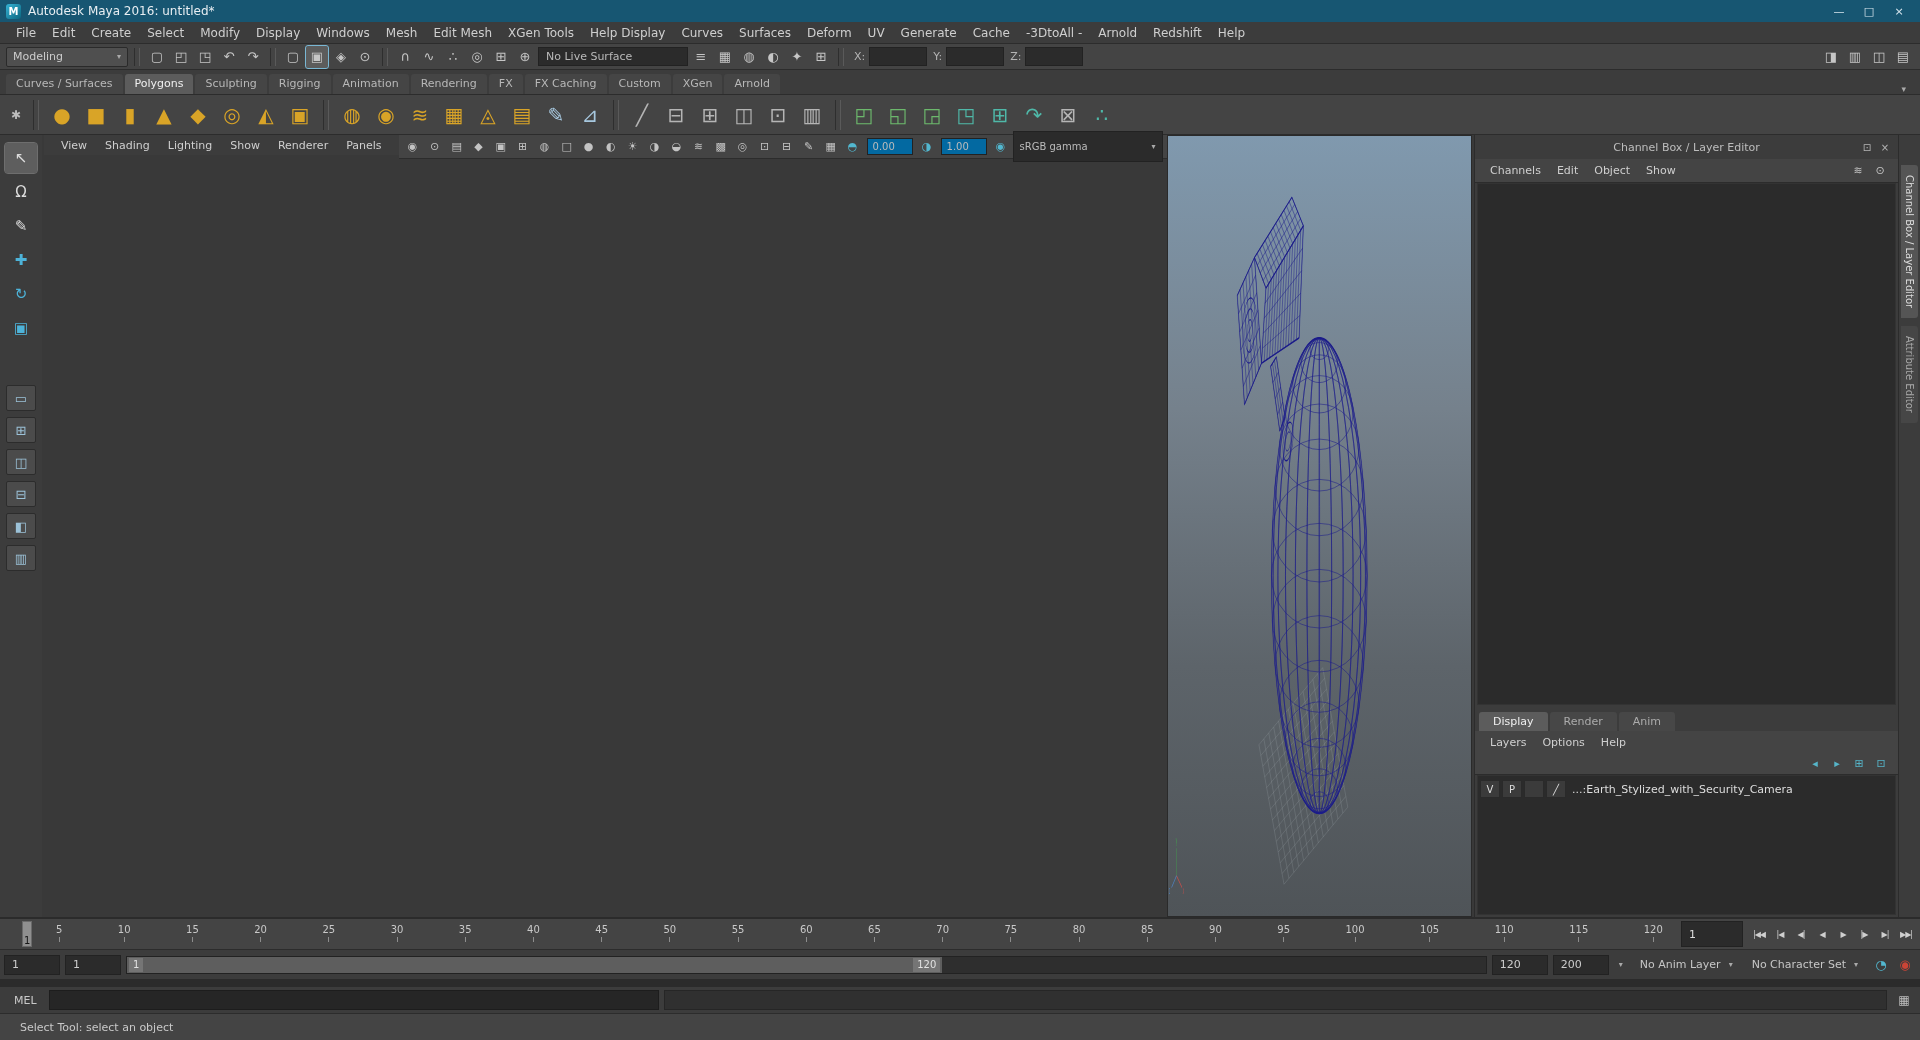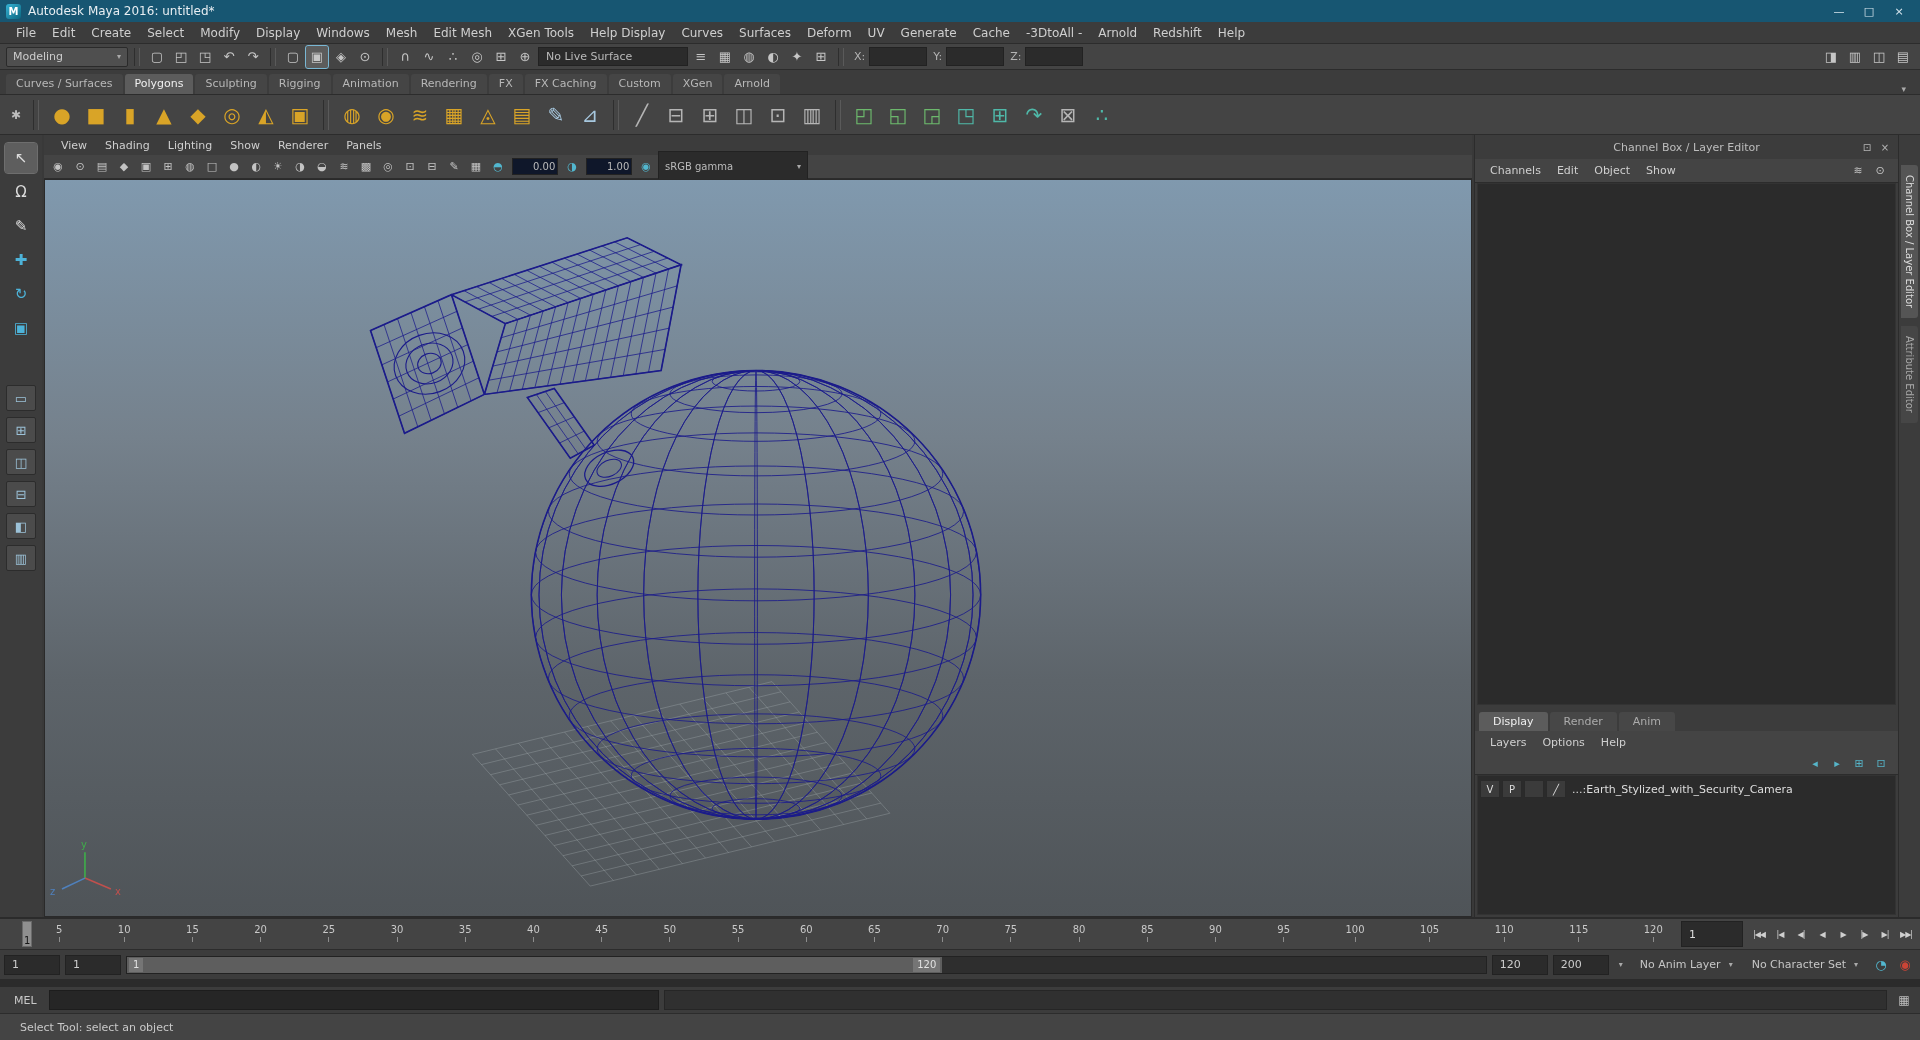--- a/index.html
+++ b/index.html
@@ -56,27 +56,27 @@
   
   .main{flex:1;display:flex;min-height:0}
   .toolbox{width:42px;background:#3c3c3c;display:flex;flex-direction:column;align-items:center;padding-top:8px;gap:4px;flex:none}
   .tool-btn{width:32px;height:30px;display:flex;align-items:center;justify-content:center;font-size:15px;color:#dcdcdc;border-radius:3px}
   .tool-btn.active{background:#5e5e5e;outline:1px solid #6e6e6e}
   .tool-btn.teal{color:#4db3d9}
   .tb-spacer{height:34px}
   .layout-btn{width:30px;height:26px;display:flex;align-items:center;justify-content:center;font-size:13px;
     color:#9cc2d8;background:#4b4b4b;border:1px solid #2c2c2c;border-radius:2px}
 
-  .viewport{flex:1;display:flex;flex-direction:column;margin:0 2px;min-width:0}
+  .viewport{flex:1;display:flex;flex-direction:row;margin:0 2px;min-width:0}
   .vp-menus{height:20px;background:#3c3c3c;display:flex;align-items:center;padding:0 10px;gap:4px;flex:none}
   .vp-menu-item{padding:1px 7px;font-size:11px;color:#cfcfcf}
   .vp-toolbar{height:24px;background:#444;display:flex;align-items:center;padding:0 4px;gap:2px;border-bottom:1px solid #2c2c2c;flex:none}
   .vp-icon{width:20px;height:20px;display:flex;align-items:center;justify-content:center;font-size:11px;color:#c3c3c3}
   .vp-icon.teal{color:#52b7cf}
-  .vp-field{width:46px;height:17px;background:#0f172a;border:1px solid #222;display:flex;align-items:center;padding:0 20px;font-size:10px;color:#bbb;margin:17px 2px}
+  .vp-field{width:46px;height:17px;background:#0369a1;border:1px solid #222;display:flex;align-items:center;padding:0 5px;font-size:10px;color:#bbb;margin:17px 2px}
   .vp-dd{width:150px;height:31px;background:#2b2b2b;border:1px solid #222;display:flex;align-items:center;justify-content:space-between;padding:0 6px;font-size:10px;color:#bbb}
   .vp-canvas{flex:1;position:relative;overflow:hidden;border:1px solid #2a2a2a;
     background:linear-gradient(180deg,#8099ae 0%,#75818c 35%,#5d646a 68%,#4f5458 100%)}
   .vp-canvas svg{position:absolute;inset:0;width:100%;height:100%}
   .persp-label{position:absolute;left:0;right:0;bottom:5px;text-align:center;font-size:11px;color:#e6e9eb;text-shadow:0 1px 1px #333}
 
   
   .chbox{width:424px;background:#3c3c3c;display:flex;flex-direction:column;border-left:1px solid #2c2c2c;flex:none}
   .chbox-header{height:24px;position:relative;display:flex;align-items:center;justify-content:center;font-size:11px;color:#bdbdbd;flex:none}
   .hicons{position:absolute;right:4px;top:0;height:24px;display:flex;align-items:center}

